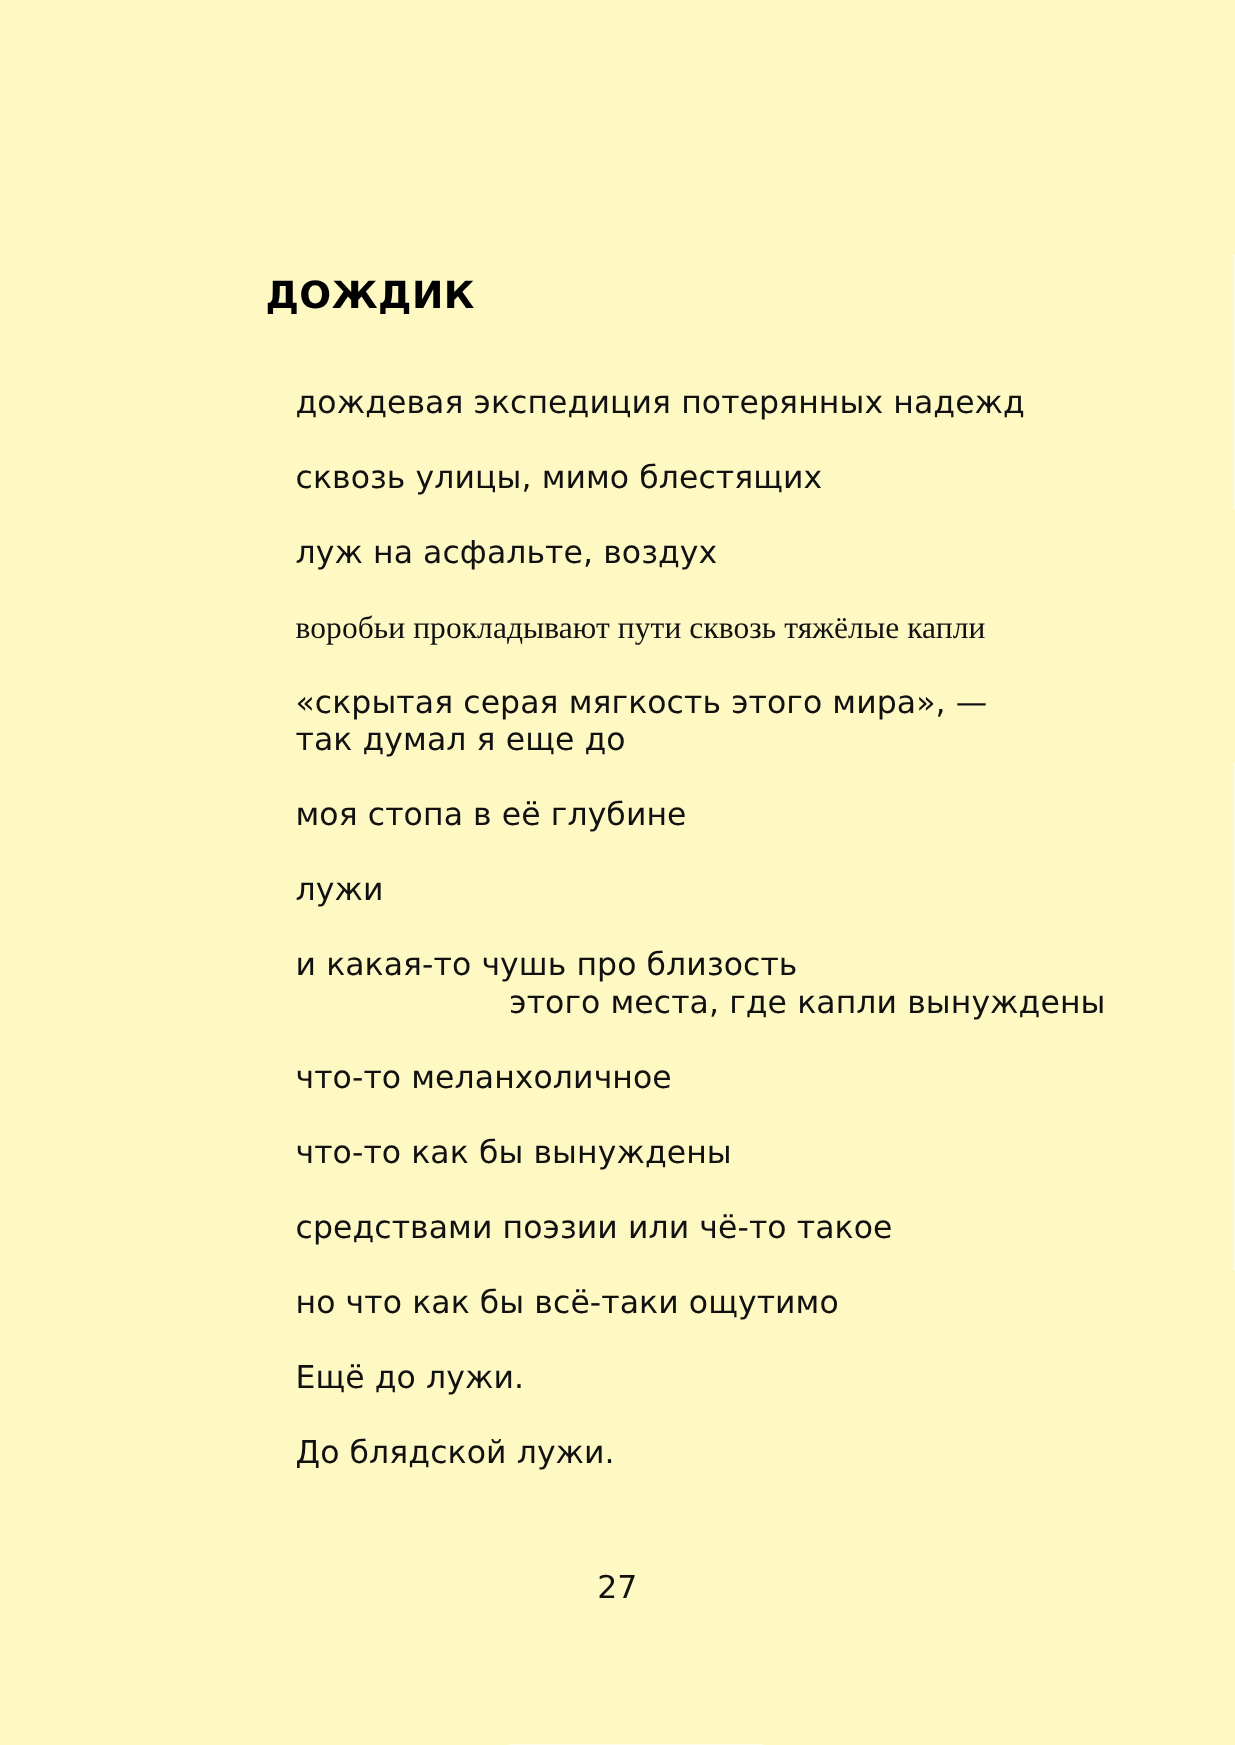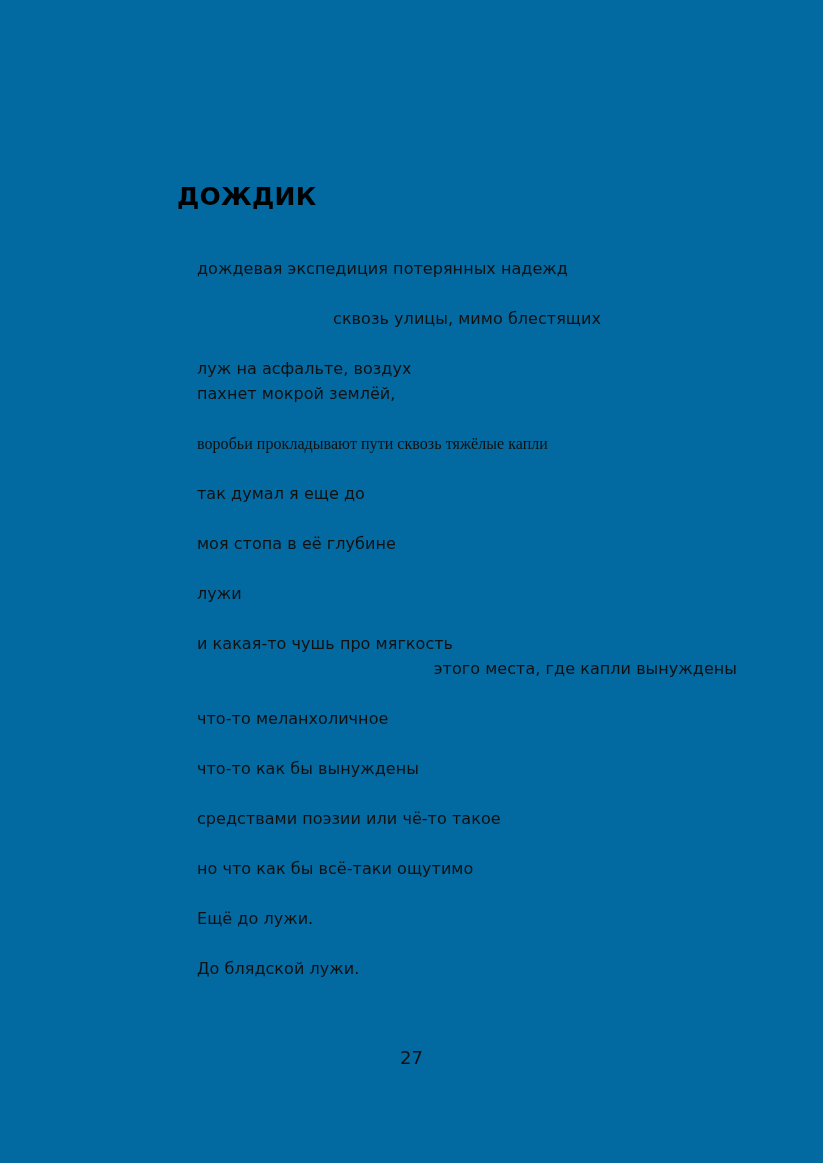--- a/index.html
+++ b/index.html
@@ -45,75 +45,75 @@
   .stanza {
     margin: 0 0 25px 0;
     padding: 0;
   }
   .stanza:last-child {
     margin-bottom: 0;
   }
   .line {
     font-family: "DejaVu Sans", sans-serif;
     font-weight: 400;
-    font-size: 16px;
+    font-size: 21px;
     line-height: 25px;
     color: #111111;
     white-space: pre-wrap;
     letter-spacing: 0.05px;
   }
   .line.indent {
     padding-left: 26px;
   }
   .page-number {
     position: absolute;
     left: 0;
     right: 0;
     top: 1048px;
     text-align: center;
     font-family: "DejaVu Sans", sans-serif;
-    font-size: 18px;
+    font-size: 21px;
     line-height: 20px;
     color: #111111;
   }
 </style>
 </head>
 <body style="background: rgb(255, 255, 255);">
 
-<div class="page" style="background: #0369a1;">
+<div class="page" style="background: #fef9c3;">
 
   <div class="content">
 
     <h1 class="poem-title">ДОЖДИК</h1>
 
     <div class="stanzas">
         <div class="stanza">
           <div class="line" style="color: rgb(17, 17, 17);">дождевая экспедиция потерянных надежд</div>
         </div>
         <div class="stanza">
-          <div class="line" style="color: rgb(17, 17, 17); text-align: center;">сквозь улицы, мимо блестящих</div>
+          <div class="line" style="color: rgb(17, 17, 17);">сквозь улицы, мимо блестящих</div>
         </div>
         <div class="stanza">
           <div class="line" style="color: rgb(17, 17, 17);">луж на асфальте, воздух</div>
-          <div class="line" style="color: rgb(17, 17, 17);">пахнет мокрой землёй,</div>
         </div>
         <div class="stanza">
           <div class="line" style="color: rgb(17, 17, 17); font-family: Liberation Serif, serif;">воробьи прокладывают пути сквозь тяжёлые капли</div>
         </div>
         <div class="stanza">
+          <div class="line" style="color: rgb(17, 17, 17);">«скрытая серая мягкость этого мира», —</div>
           <div class="line" style="color: rgb(17, 17, 17);">так думал я еще до</div>
         </div>
         <div class="stanza">
           <div class="line" style="color: rgb(17, 17, 17);">моя стопа в её глубине</div>
         </div>
         <div class="stanza">
           <div class="line" style="color: rgb(17, 17, 17);">лужи</div>
         </div>
         <div class="stanza">
-          <div class="line" style="color: rgb(17, 17, 17);">и какая-то чушь про мягкость</div>
+          <div class="line" style="color: rgb(17, 17, 17);">и какая-то чушь про близость</div>
           <div class="line" style="color: rgb(17, 17, 17); text-align: right;">этого места, где капли вынуждены</div>
         </div>
         <div class="stanza">
           <div class="line" style="color: rgb(17, 17, 17);">что-то меланхоличное</div>
         </div>
         <div class="stanza">
           <div class="line" style="color: rgb(17, 17, 17);">что-то как бы вынуждены</div>
         </div>
         <div class="stanza">
           <div class="line" style="color: rgb(17, 17, 17);">средствами поэзии или чё-то такое</div>

